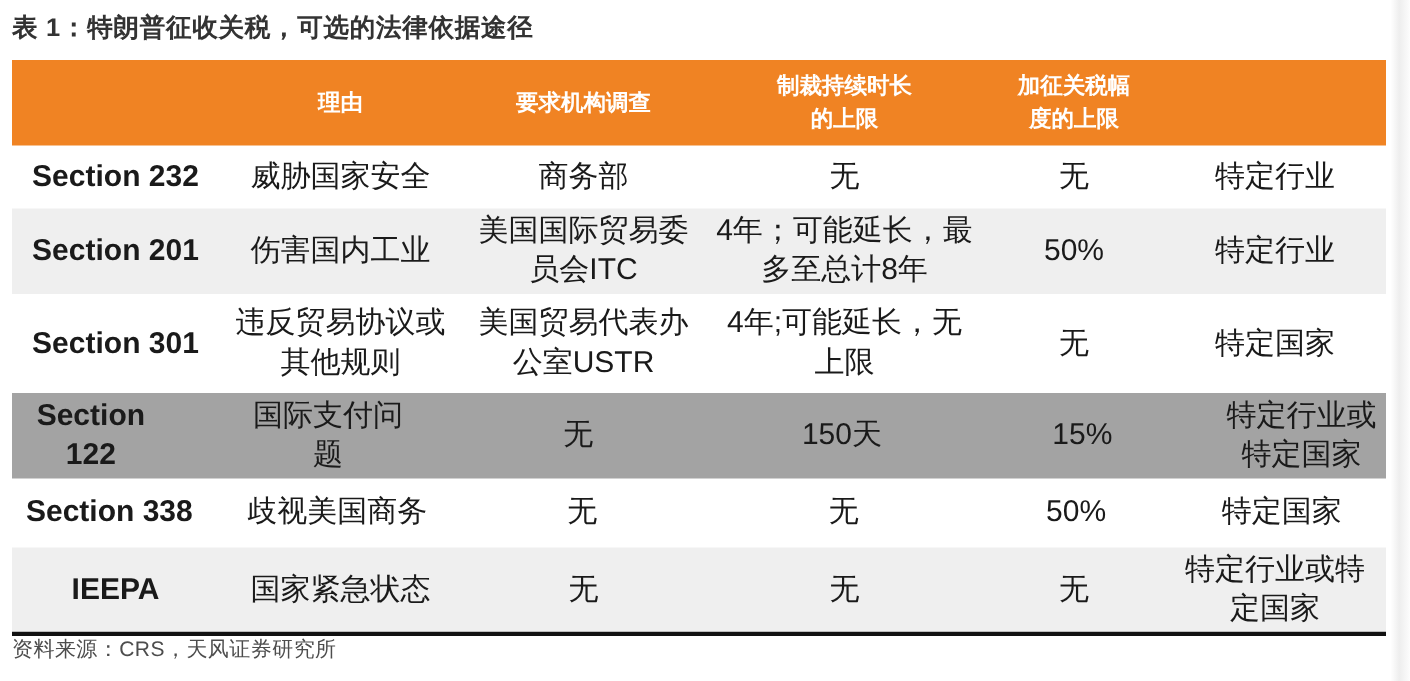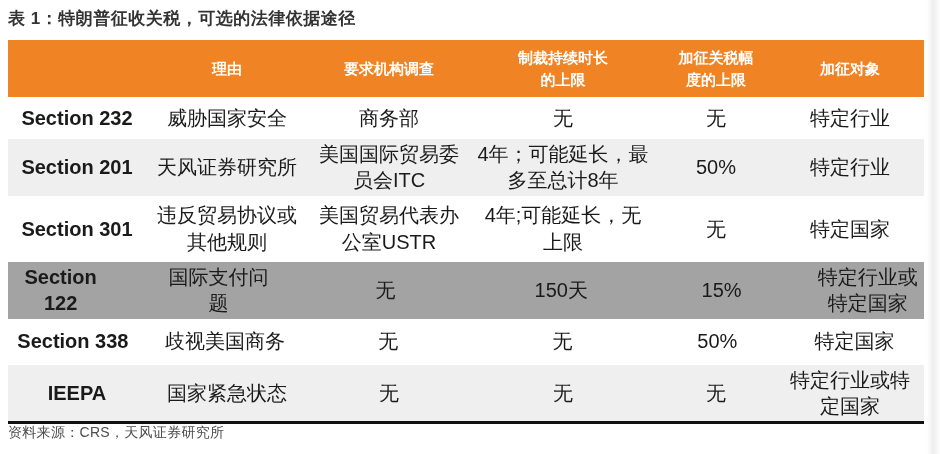--- a/index.html
+++ b/index.html
@@ -66,23 +66,20 @@
       </div>
     <div class="cell c2">
         <span class="ct">要求机构调查</span>
       </div>
     <div class="cell c3">
         <span class="ct">制裁持续时长的上限</span>
       </div>
     <div class="cell c4">
         <span class="ct">加征关税幅度的上限</span>
       </div>
-    <div class="cell c5">
-        <span class="ct">加征对象</span>
-      </div>
   </div>
 
   <div class="row r0">
     <div class="cell c0">
         <span class="ct">Section 232</span>
       </div>
     <div class="cell c1">
         <span class="ct">威胁国家安全</span>
       </div>
     <div class="cell c2">
@@ -97,21 +94,21 @@
     <div class="cell c5">
         <span class="ct">特定行业</span>
       </div>
   </div>
 
   <div class="row r1">
     <div class="cell c0">
         <span class="ct">Section 201</span>
       </div>
     <div class="cell c1">
-        <span class="ct">天风证券研究所</span>
+        <span class="ct">伤害国内工业</span>
       </div>
     <div class="cell c2">
         <span class="ct">美国国际贸易委员会ITC</span>
       </div>
     <div class="cell c3">
         <span class="ct">4年；可能延长，最多至总计8年</span>
       </div>
     <div class="cell c4">
         <span class="ct">50%</span>
       </div>

